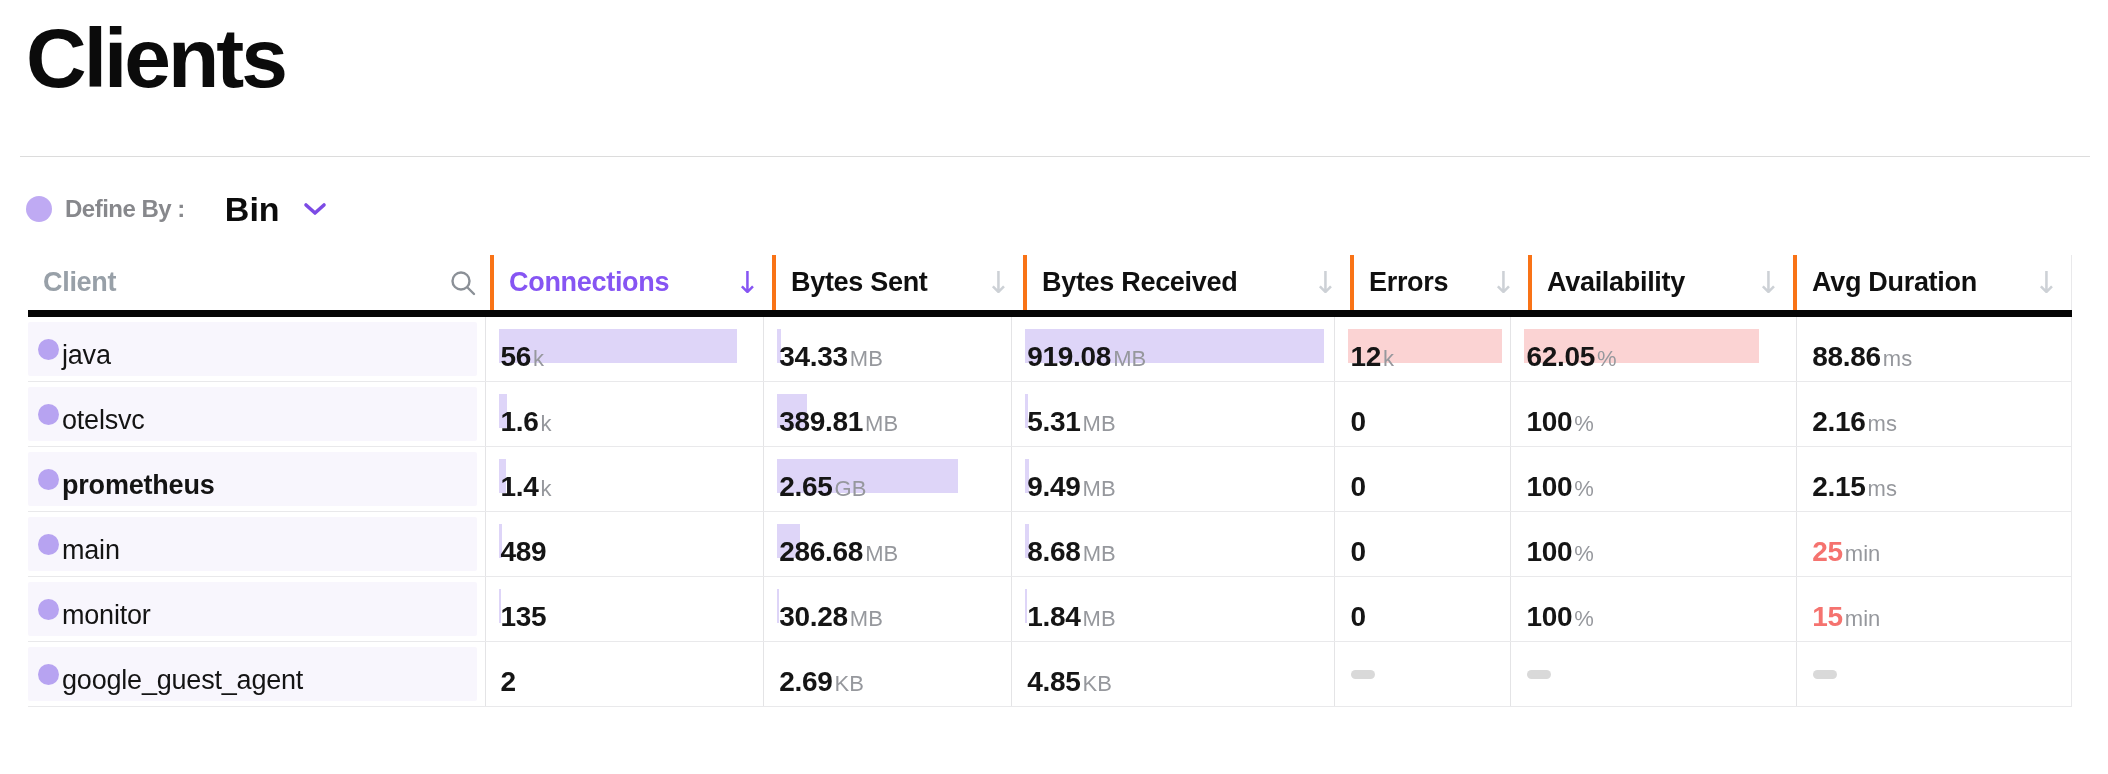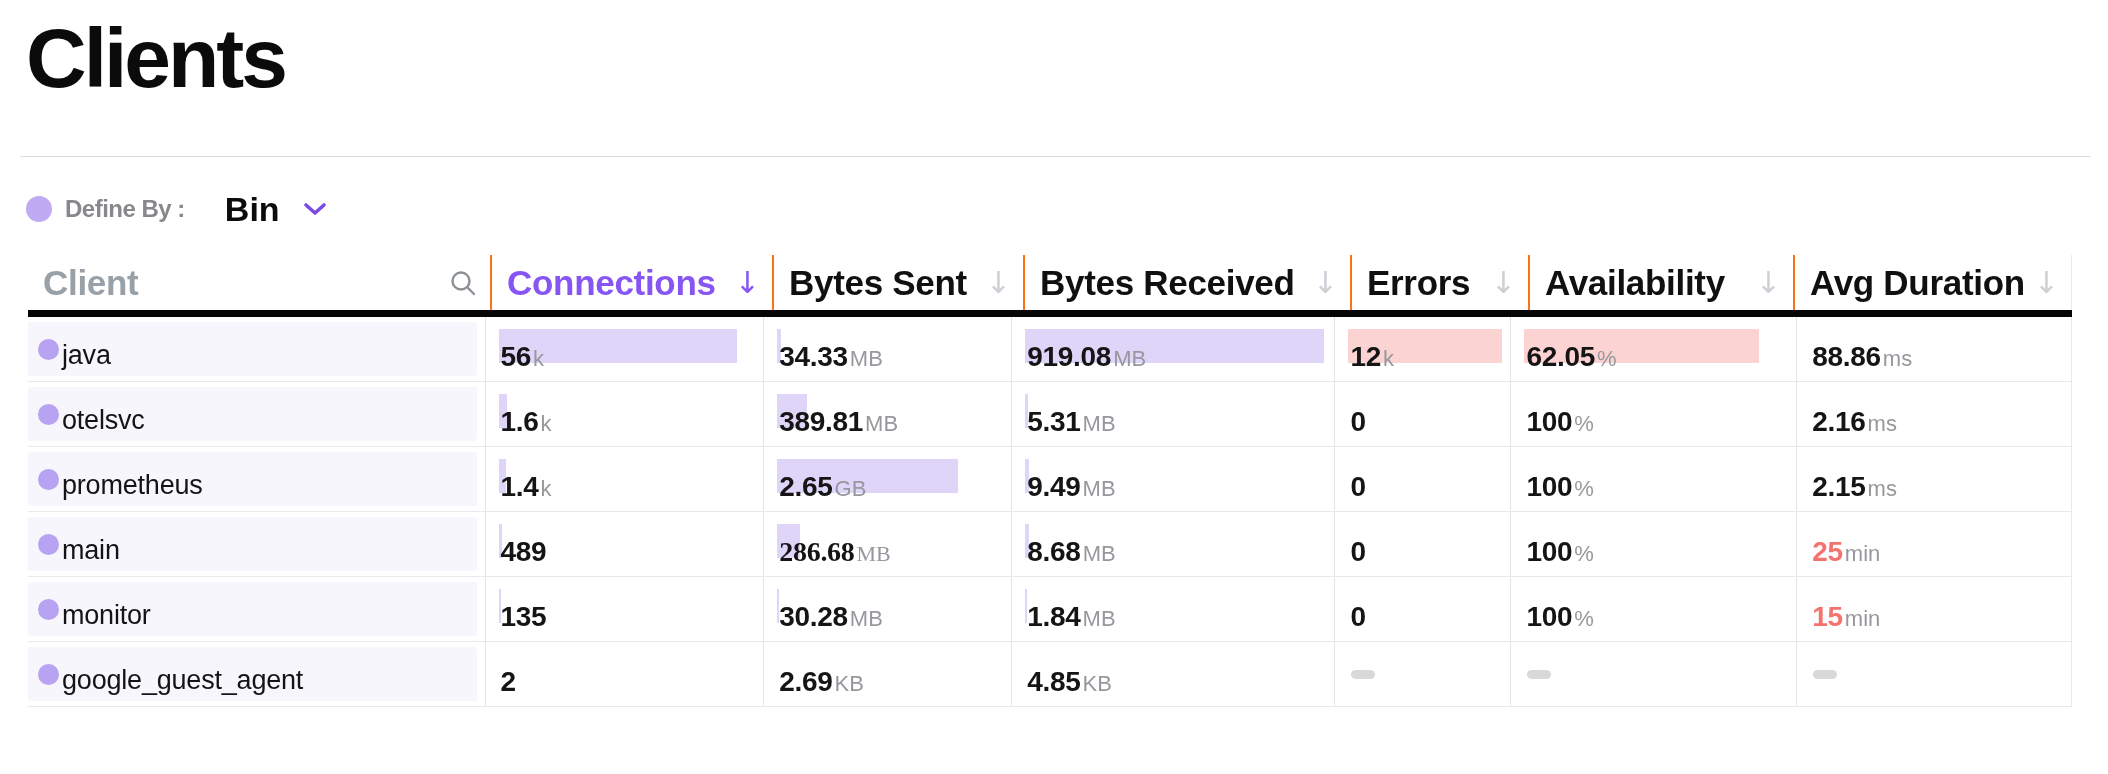--- a/index.html
+++ b/index.html
@@ -20,25 +20,25 @@
   .filter-row { position:absolute; left:26px; top:192px; height:34px; display:flex; align-items:center; }
   .filter-dot { width:26px; height:26px; border-radius:50%; background:#bfaaf3; }
   .filter-label { margin-left:13px; font-size:24px; font-weight:700; color:#87888c; letter-spacing:-0.5px; }
   .filter-value { margin-left:40px; font-size:34px; font-weight:700; color:#0c0c0c; cursor:pointer; }
   .filter-chevron { margin-left:22px; display:flex; align-items:center; cursor:pointer; }
 
   .table { position:absolute; left:28px; top:255px; width:2044px; }
   .thead { display:flex; height:55px; }
   .hcell {
     position:relative; display:flex; align-items:center; justify-content:space-between;
-    padding:0 12px 0 15px; border-left:2px solid #f97316;
+    padding:0 12px 0 15px; border-left:4px solid #f97316;
   }
   .hcell:first-child { border-left:none; }
   .hcell:last-child { border-right:1px solid #e9e9eb; }
-  .hlabel { font-size:35px; font-weight:700; color:#101010; letter-spacing:-0.3px; white-space:nowrap; }
+  .hlabel { font-size:27px; font-weight:700; color:#101010; letter-spacing:-0.3px; white-space:nowrap; }
   .hlabel.client { color:#98a0a8; }
   .hlabel.sorted { color:#8655f3; }
   .sort-arrow { font-family:"DejaVu Sans",sans-serif; font-size:30px; color:#cdd1d6; line-height:1; padding-left:8px; }
   .sort-arrow.sorted { color:#8655f3; }
   .black-bar { height:7px; background:#060606; }
 
   .row { display:flex; height:65px; border-bottom:1px solid #e9e9eb; background:#fff; }
   .cell { position:relative; border-left:1px solid #e4e4e6; height:100%; }
   .cell:first-child { border-left:none; }
   .cell:last-child { border-right:1px solid #e9e9eb;margin-left:24px; }
@@ -162,21 +162,21 @@
           <div class="val"><span>0</span></div>
         </div>
         <div class="cell" style="width: 265px;">
           <div class="val"><span>100</span><span class="unit">%</span></div>
         </div>
         <div class="cell" style="width: 279px;">
           <div class="val"><span>2.16</span><span class="unit">ms</span></div>
         </div>
       </div>
       <div class="row">
-        <div class="cell" style="width: 462px;">
+        <div class="cell" style="width: 462px; font-weight: bold;">
           <div class="client-bg"></div>
           <span class="client-dot"></span>
           <span class="client-name">prometheus</span>
         </div>
         <div class="cell" style="width: 282px;">
           <div class="data-bar" style="width: 7px; background: rgb(222, 213, 248);"></div>
           <div class="val"><span>1.4</span><span class="unit">k</span></div>
         </div>
         <div class="cell" style="width: 251px;">
           <div class="data-bar" style="width: 181px; background: rgb(222, 213, 248);"></div>
@@ -199,21 +199,21 @@
       <div class="row">
         <div class="cell" style="width: 462px;">
           <div class="client-bg"></div>
           <span class="client-dot"></span>
           <span class="client-name">main</span>
         </div>
         <div class="cell" style="width: 282px; padding-left: 8px;">
           <div class="data-bar" style="width: 3px; background: rgb(222, 213, 248);"></div>
           <div class="val"><span>489</span></div>
         </div>
-        <div class="cell" style="width: 251px; font-family: Liberation Serif, serif;">
+        <div class="cell" style="width: 251px;">
           <div class="data-bar" style="width: 23px; background: rgb(222, 213, 248);"></div>
           <div class="val"><span>286.68</span><span class="unit">MB</span></div>
         </div>
         <div class="cell" style="width: 327px;">
           <div class="data-bar" style="width: 4px; background: rgb(222, 213, 248);"></div>
           <div class="val"><span>8.68</span><span class="unit">MB</span></div>
         </div>
         <div class="cell" style="width: 178px;">
           <div class="val"><span>0</span></div>
         </div>

